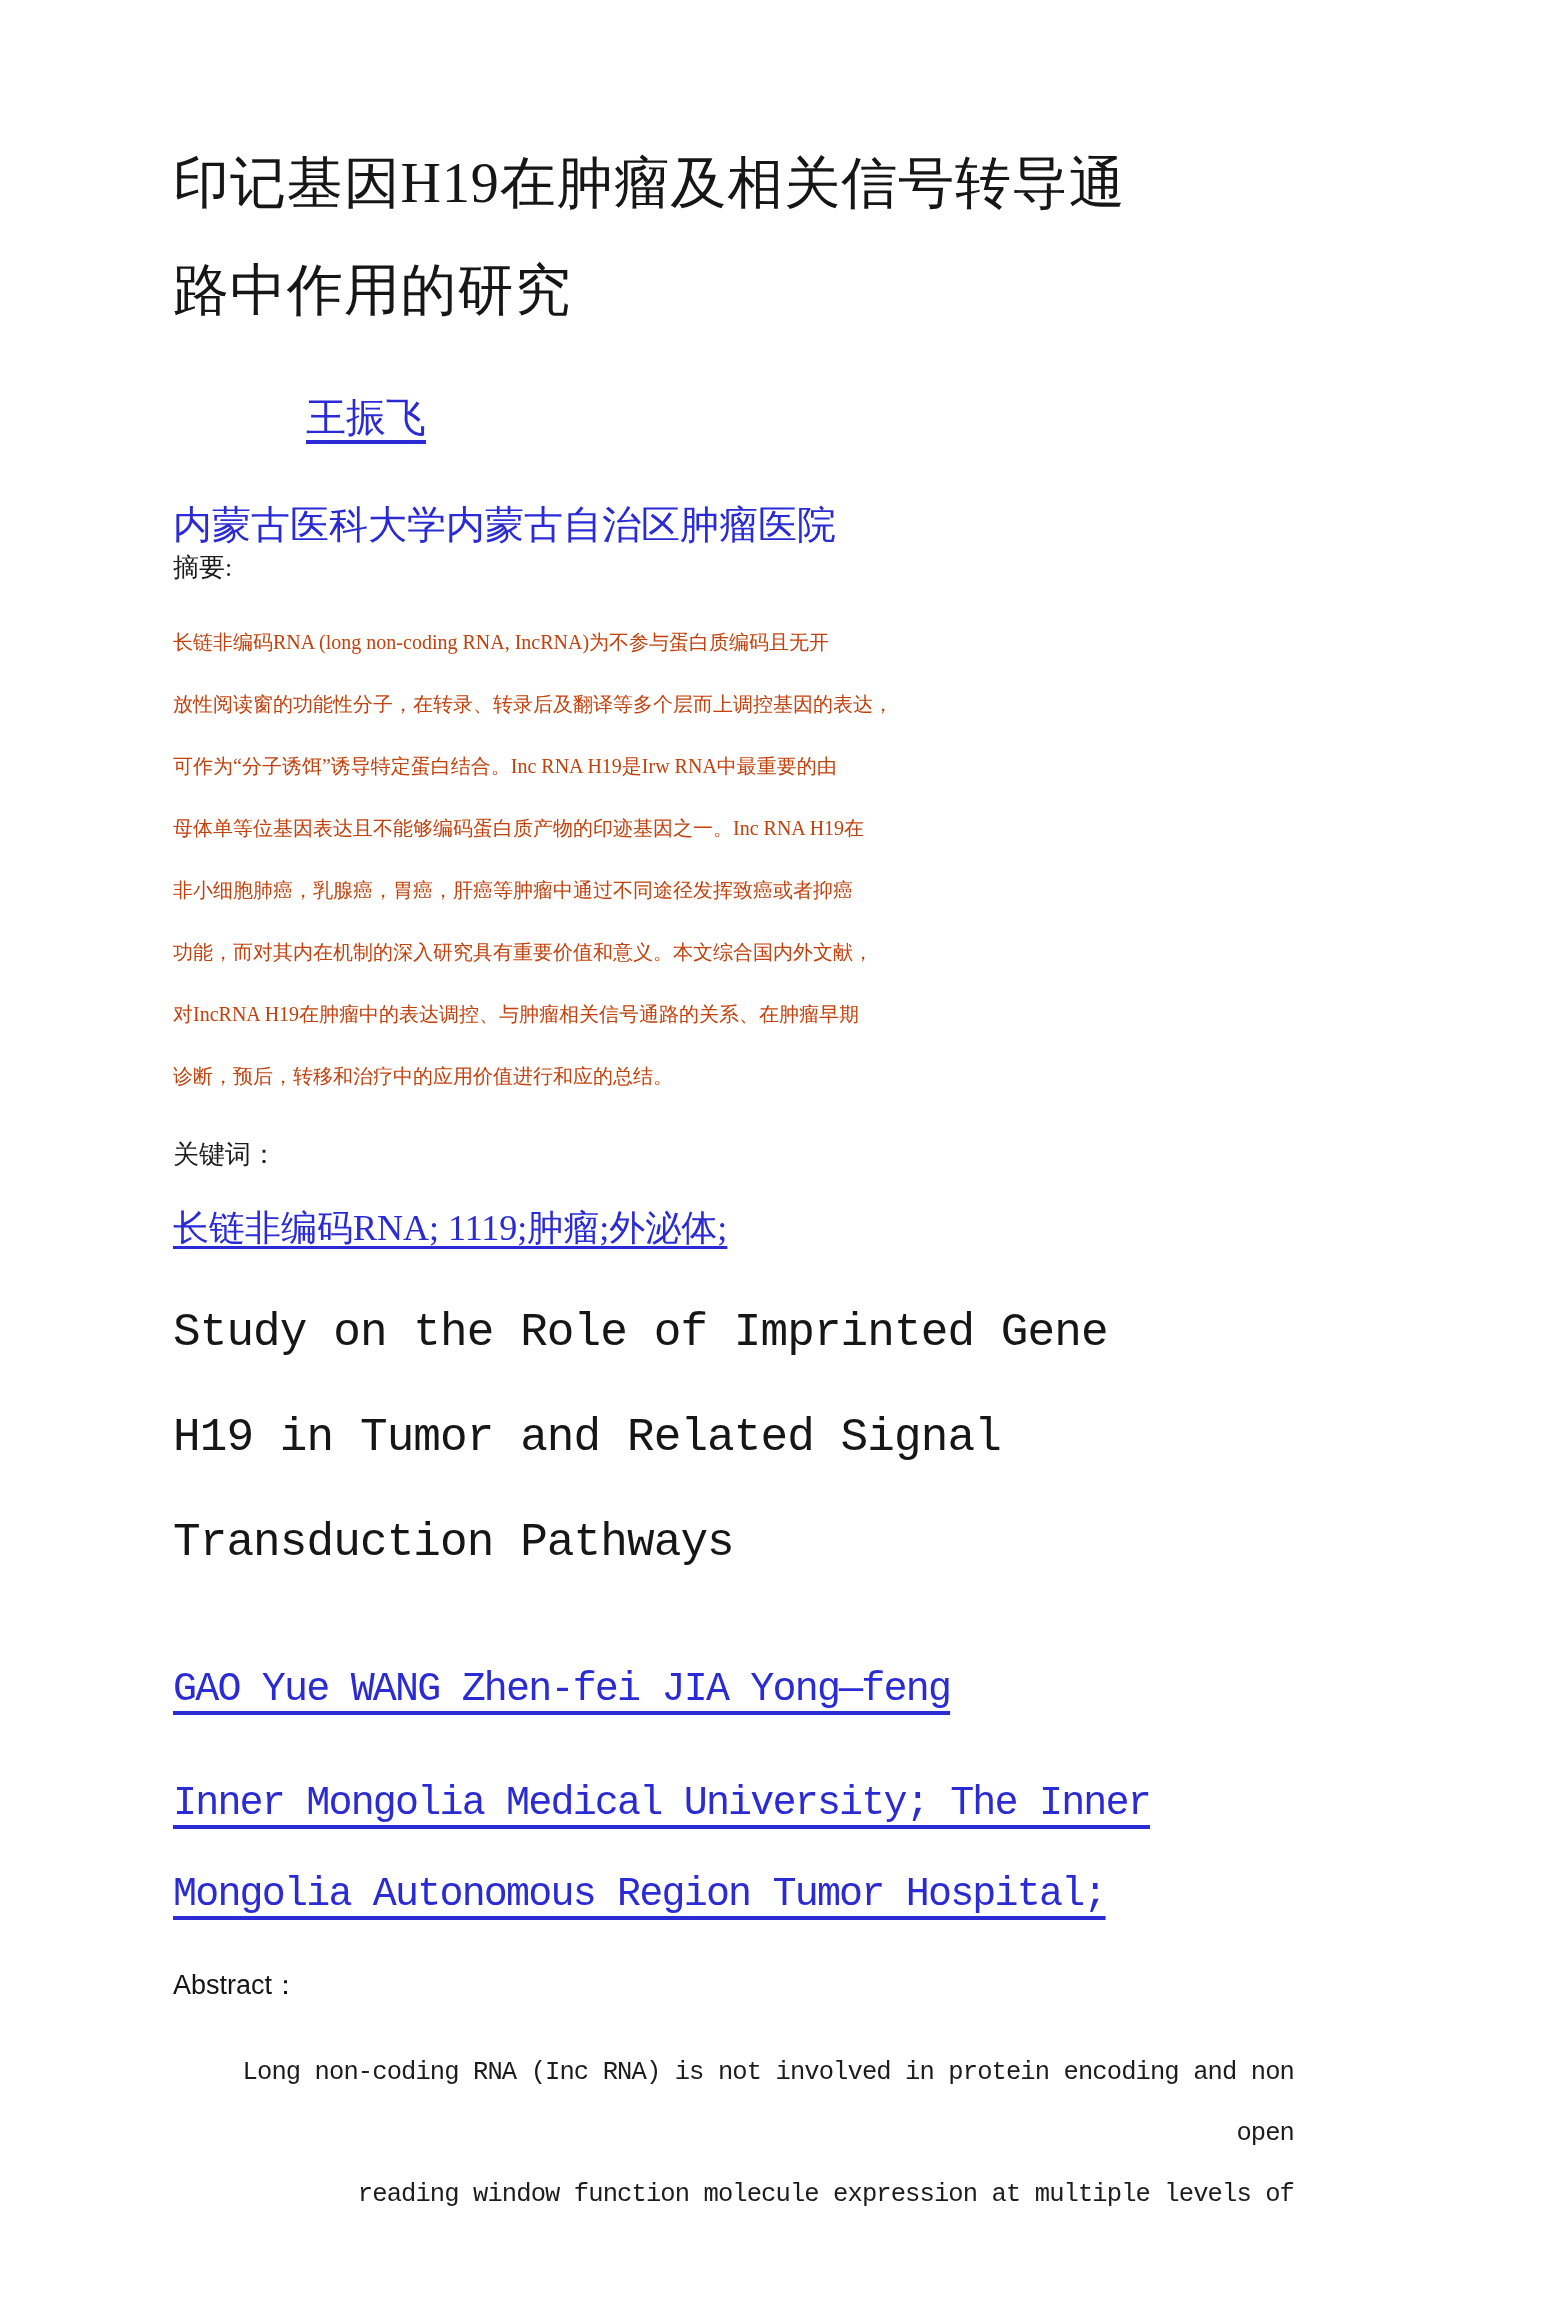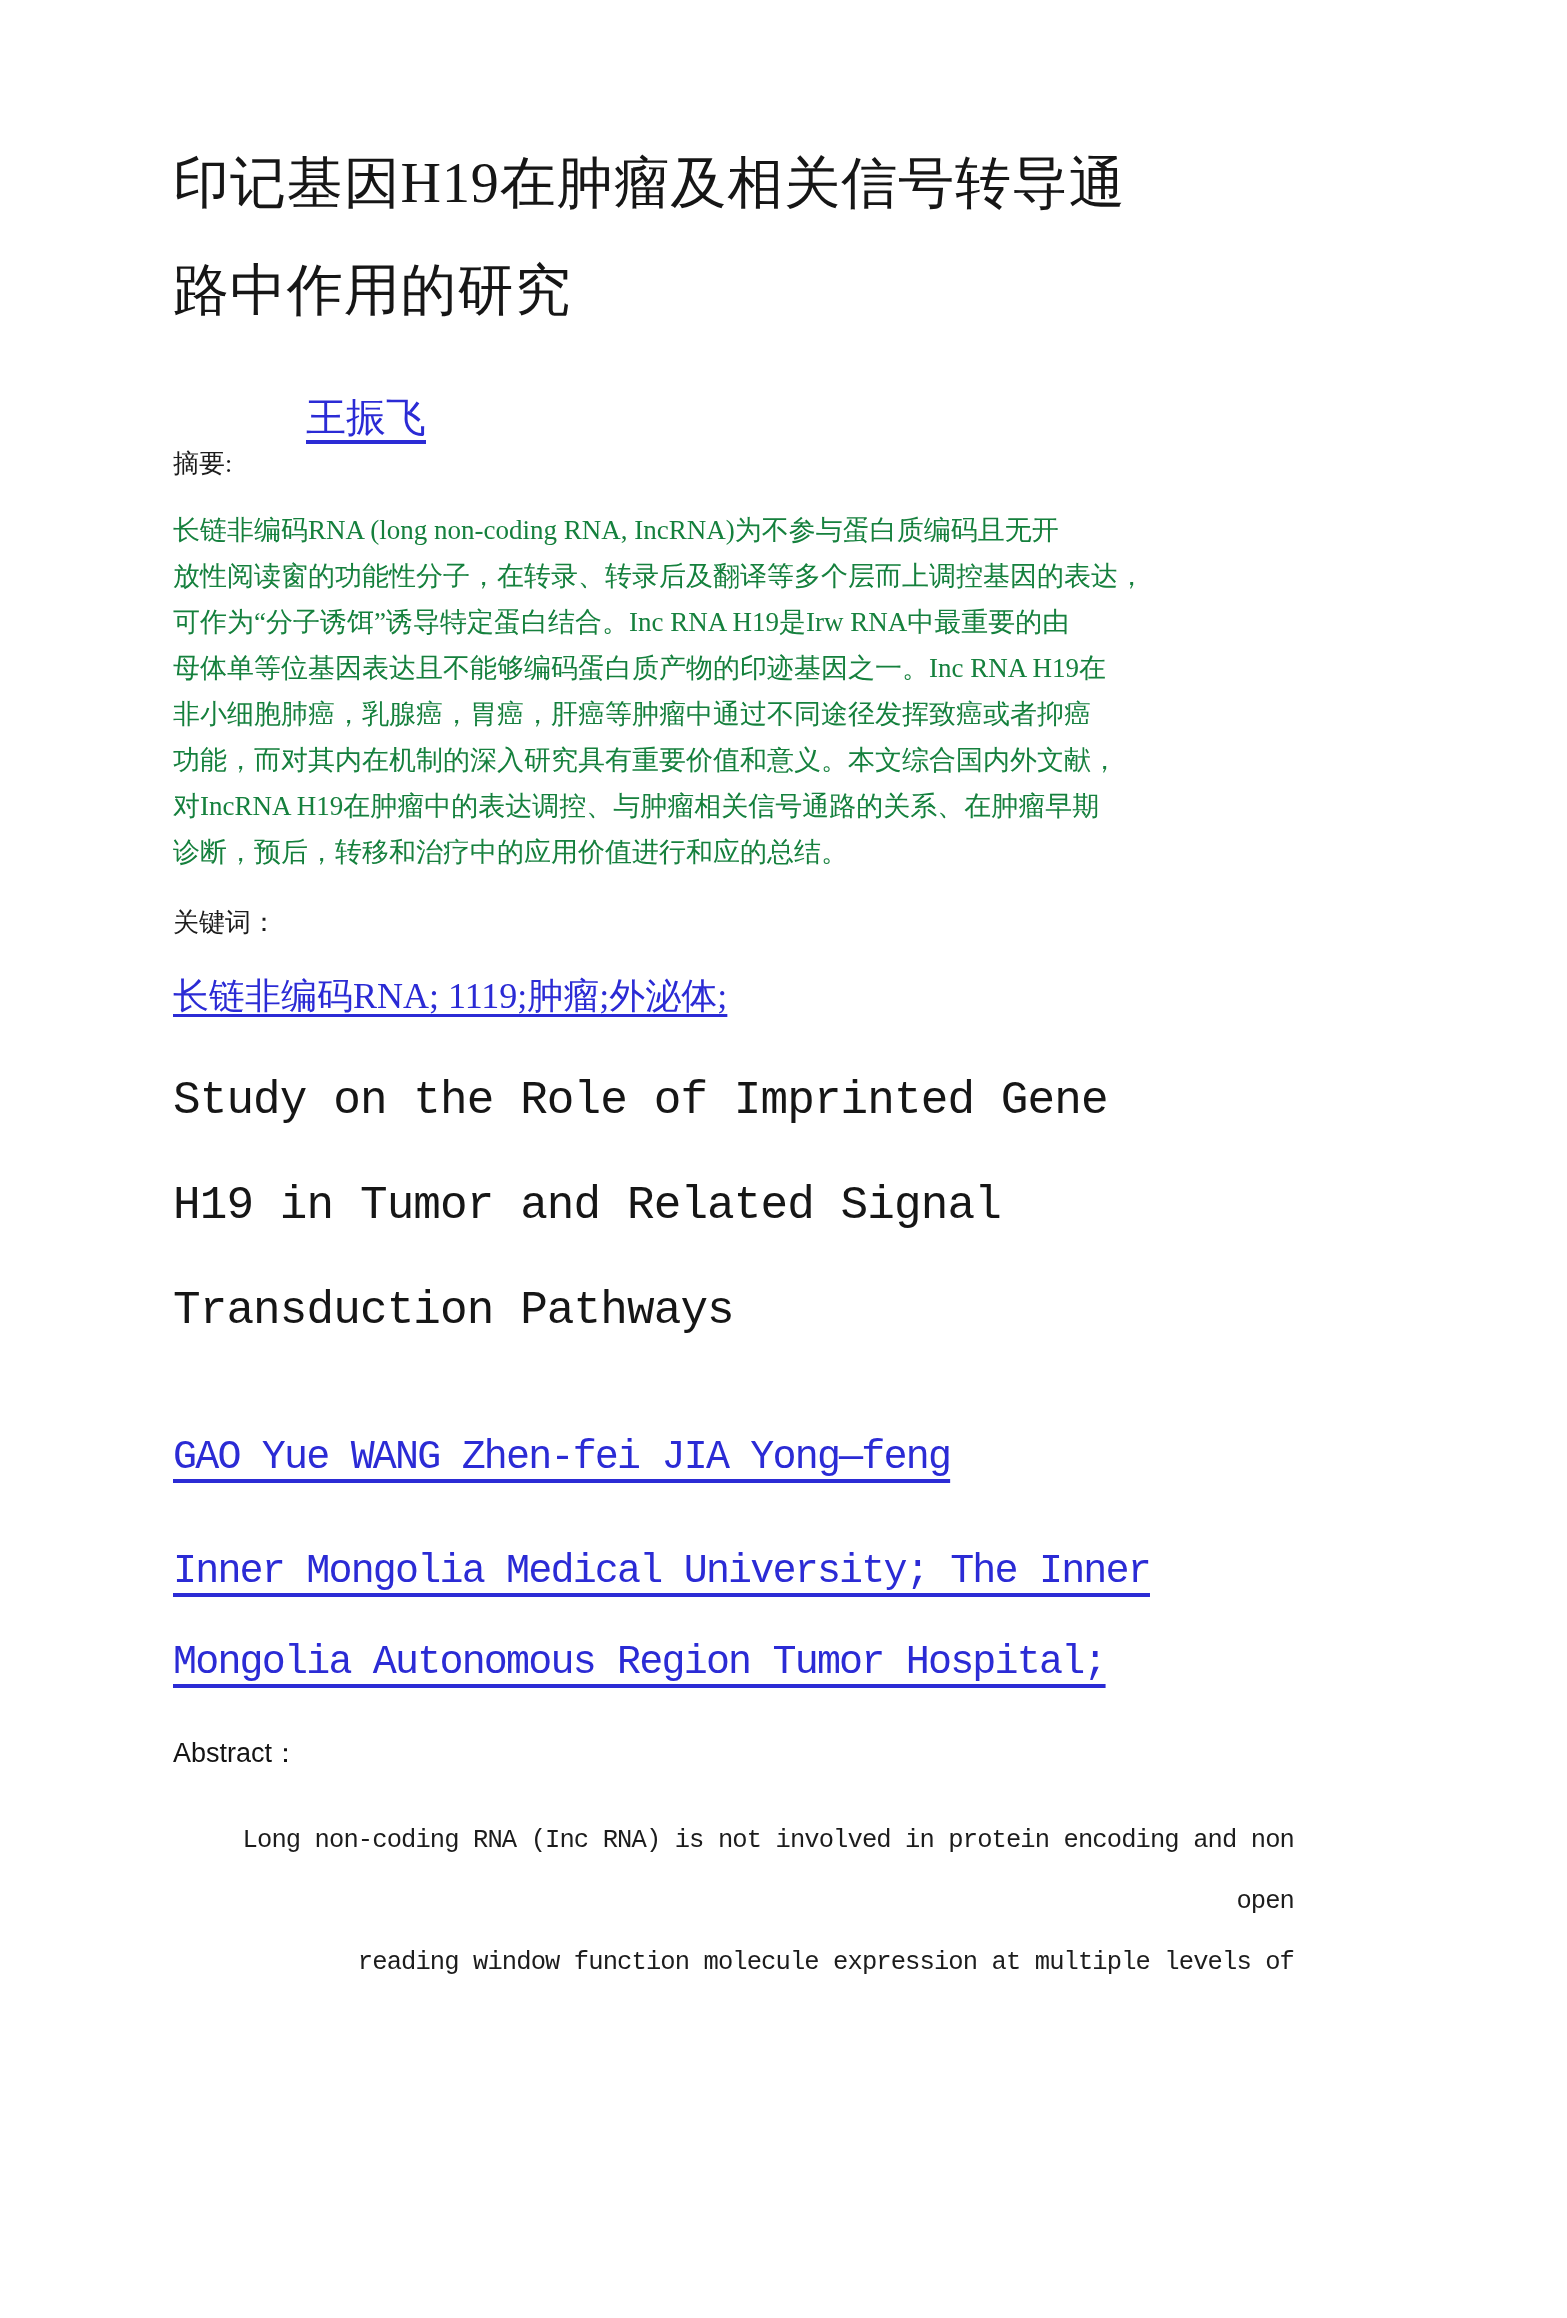--- a/index.html
+++ b/index.html
@@ -47,23 +47,23 @@
     color: #2b2bd5;
     cursor: pointer;
   }
   .cn-label {
     font-size: 26px;
     line-height: 35px;
     color: #1c1c1c;
   }
   .cn-abstract {
     margin-top: 26px;
-    font-size: 27px;
-    line-height: 46px;
-    color: #15803d;
+    font-size: 20px;
+    line-height: 62px;
+    color: #c2410c;
   }
   .kw-label {
     margin-top: 28px;
     font-size: 26px;
     line-height: 39px;
     color: #1c1c1c;
   }
   .kw-link {
     display: inline-block;
     margin-top: 35px;
@@ -131,20 +131,21 @@
 
 <div class="page">
   <div class="content">
 
     <h1 class="cn-title">印记基因H19在肿瘤及相关信号转导通<br>路中作用的研究</h1>
 
     <div>
       <a class="cn-author">王振飞</a>
     </div>
 
+    <div class="cn-inst">内蒙古医科大学内蒙古自治区肿瘤医院</div>
 
     <div class="cn-label">摘要:</div>
 
     <div class="cn-abstract">长链非编码RNA (long non-coding RNA, IncRNA)为不参与蛋白质编码且无开<br>放性阅读窗的功能性分子，在转录、转录后及翻译等多个层而上调控基因的表达，<br>可作为“分子诱饵”诱导特定蛋白结合。Inc RNA H19是Irw RNA中最重要的由<br>母体单等位基因表达且不能够编码蛋白质产物的印迹基因之一。Inc RNA H19在<br>非小细胞肺癌，乳腺癌，胃癌，肝癌等肿瘤中通过不同途径发挥致癌或者抑癌<br>功能，而对其内在机制的深入研究具有重要价值和意义。本文综合国内外文献，<br>对IncRNA H19在肿瘤中的表达调控、与肿瘤相关信号通路的关系、在肿瘤早期<br>诊断，预后，转移和治疗中的应用价值进行和应的总结。</div>
 
     <div class="kw-label">关键词：</div>
 
     <div>
       <a class="kw-link">长链非编码RNA; 1119;肿瘤;外泌体;</a>
     </div>

